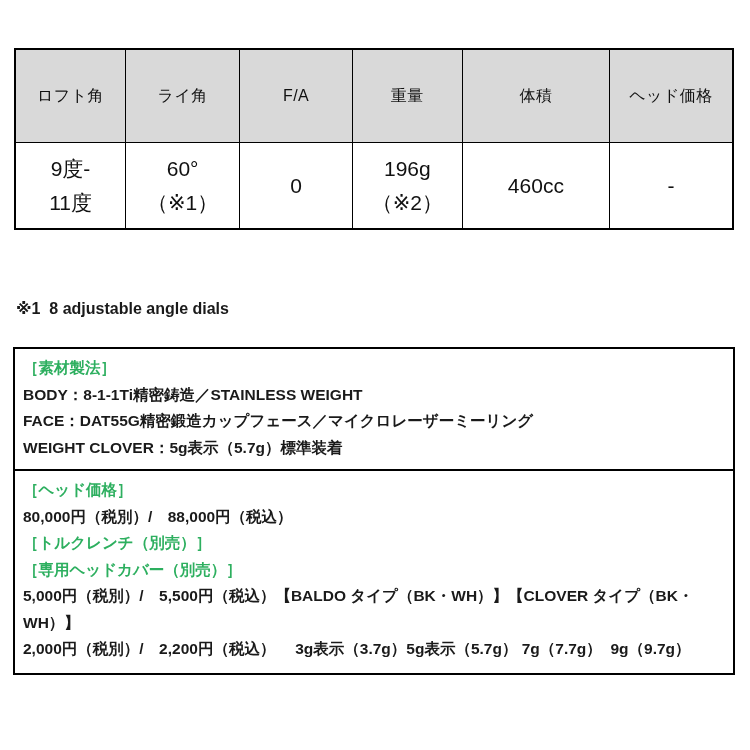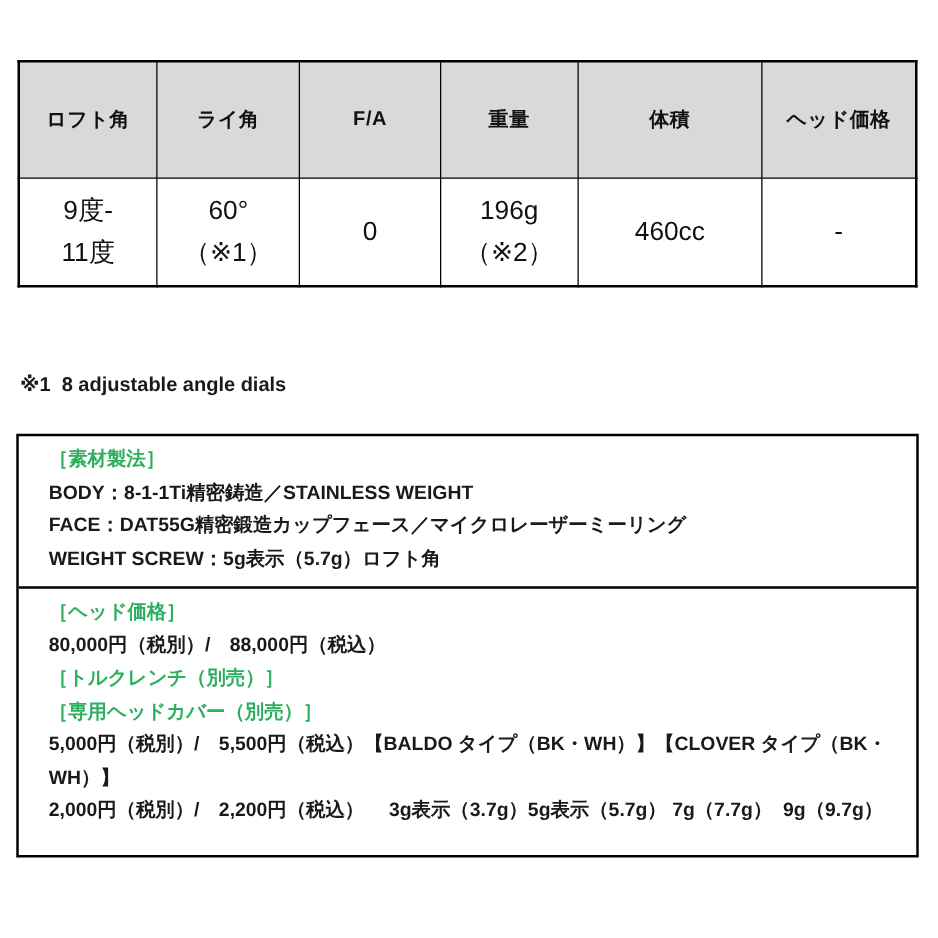--- a/index.html
+++ b/index.html
@@ -16,21 +16,21 @@
     position: absolute; left: 14px; top: 48px;
     width: 720px;
     border-collapse: collapse;
     table-layout: fixed;
   }
   table.spec, table.spec th, table.spec td { border: 1px solid #000; }
   table.spec { border: 2px solid #000; }
   table.spec th {
     height: 90px;
     background: #d9d9d9;
-    font-size: 16px; font-weight: 700;
+    font-size: 16px; font-weight: 400;
     text-align: center; vertical-align: middle;
     letter-spacing: 0.5px;
   }
   table.spec td {
     height: 83px;
     font-size: 21px; font-weight: 400;
     text-align: center; vertical-align: middle;
     white-space: pre-line;
     line-height: 34px;
     background: #ffffff;
@@ -50,27 +50,26 @@
   .box {
     position: absolute; left: 13px; top: 347px;
     width: 722px;
     box-sizing: border-box;
     border: 2px solid #000;
     background: #fff;
   }
   .box .section {
     padding: 6px 8px 8px 8px;
   }
-  .box .section.pricing { border-top: 2px solid #000; padding-bottom: 21px; }
+  .box .section.pricing { border-top: 2px solid #000; padding-bottom: 10px; }
   .box .line {
     font-size: 15.5px; font-weight: 700;
     line-height: 26.5px;
     white-space: pre-wrap;
     color: #1a1a1a;
-    margin-left: 16px;
   }
   .box .label { color: #2daf5f; }
 </style>
 </head>
 <body>
 
 <div class="page">
 
   <table class="spec">
     <colgroup>
@@ -111,21 +110,21 @@
     <div class="note">※2 Variable weight screw produces different head weights</div>
     <div class="note">3g表示（3.7g）5g表示（5.7g） 7g（7.7g）  9g（9.7g）</div>
   </div>
 
   <div class="box">
 
     <div class="section materials">
       <div class="line label">［素材製法］</div>
       <div class="line">BODY：8-1-1Ti精密鋳造／STAINLESS WEIGHT</div>
       <div class="line">FACE：DAT55G精密鍛造カップフェース／マイクロレーザーミーリング</div>
-      <div class="line">WEIGHT SCREW：5g表示（5.7g）ロフト角</div>
+      <div class="line">WEIGHT CLOVER：5g表示（5.7g）標準装着</div>
     </div>
 
     <div class="section pricing">
       <div class="line label">［ヘッド価格］</div>
       <div class="line">80,000円（税別）/　88,000円（税込）</div>
       <div class="line label">［トルクレンチ（別売）］</div>
       <div class="line label">［専用ヘッドカバー（別売）］</div>
       <div class="line">5,000円（税別）/　5,500円（税込）【BALDO タイプ（BK・WH）】【CLOVER タイプ（BK・WH）】</div>
       <div class="line">2,000円（税別）/　2,200円（税込）　 3g表示（3.7g）5g表示（5.7g） 7g（7.7g）  9g（9.7g）</div>
     </div>

